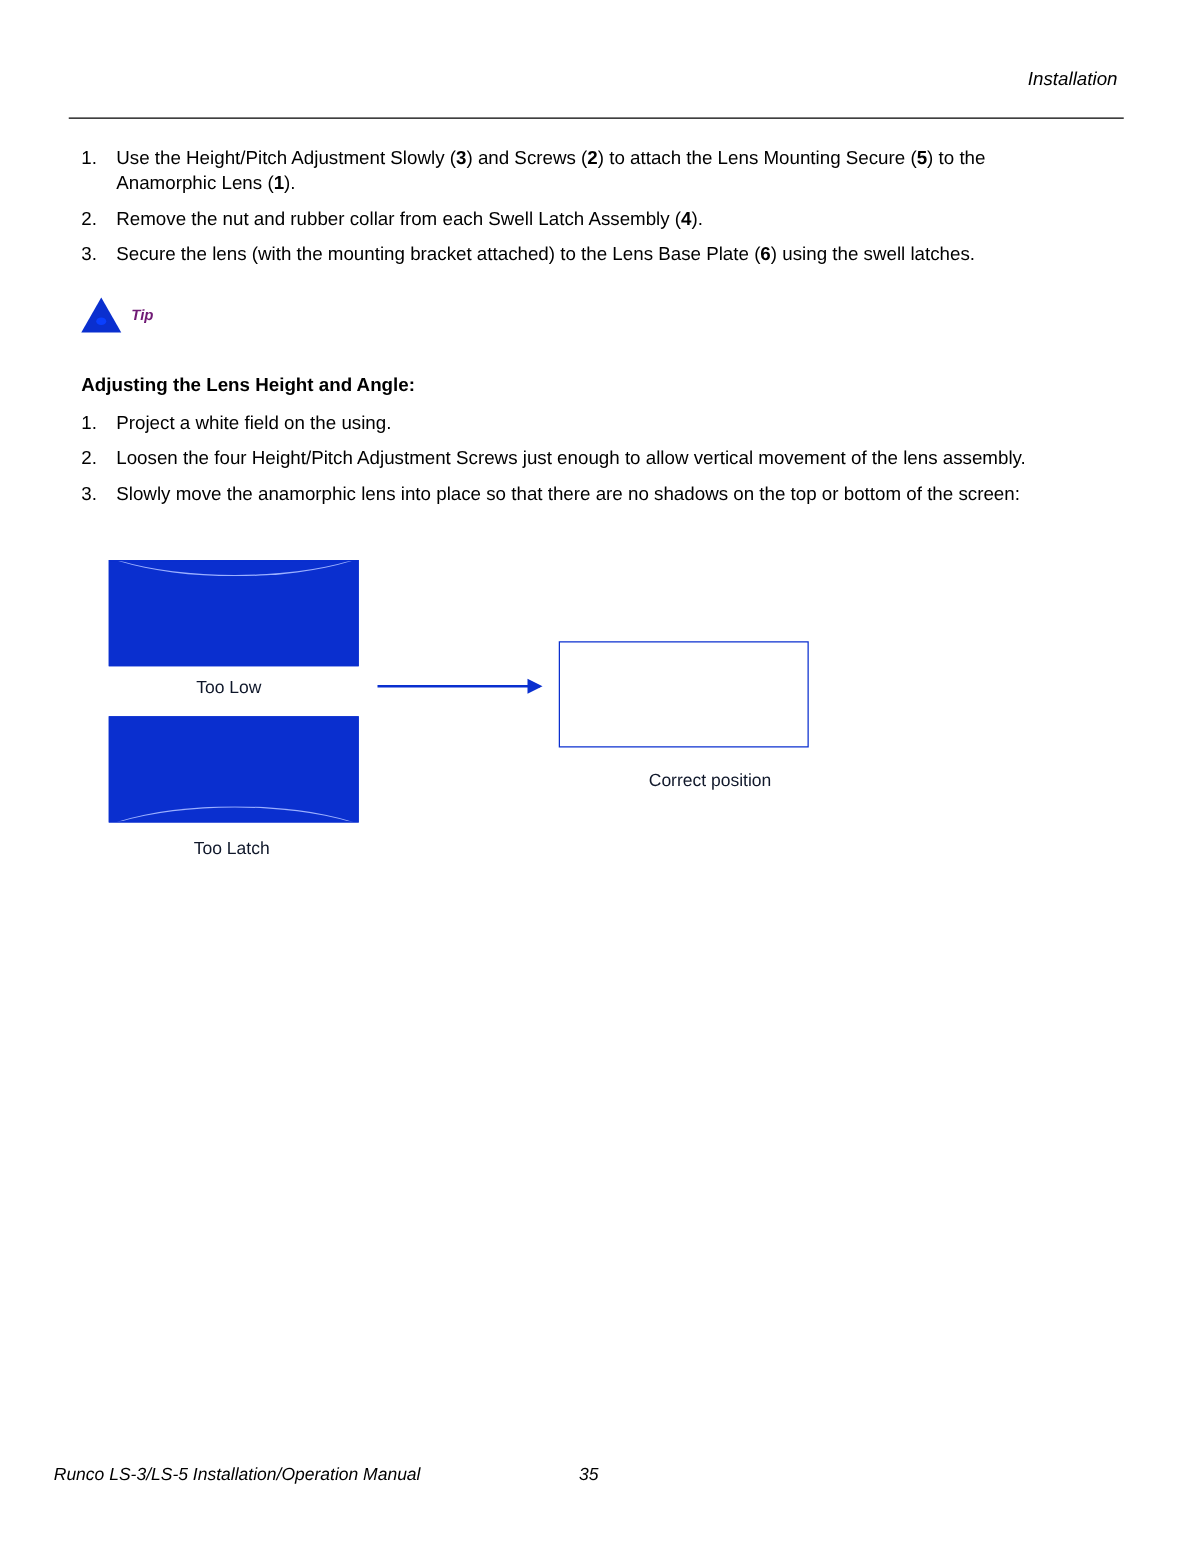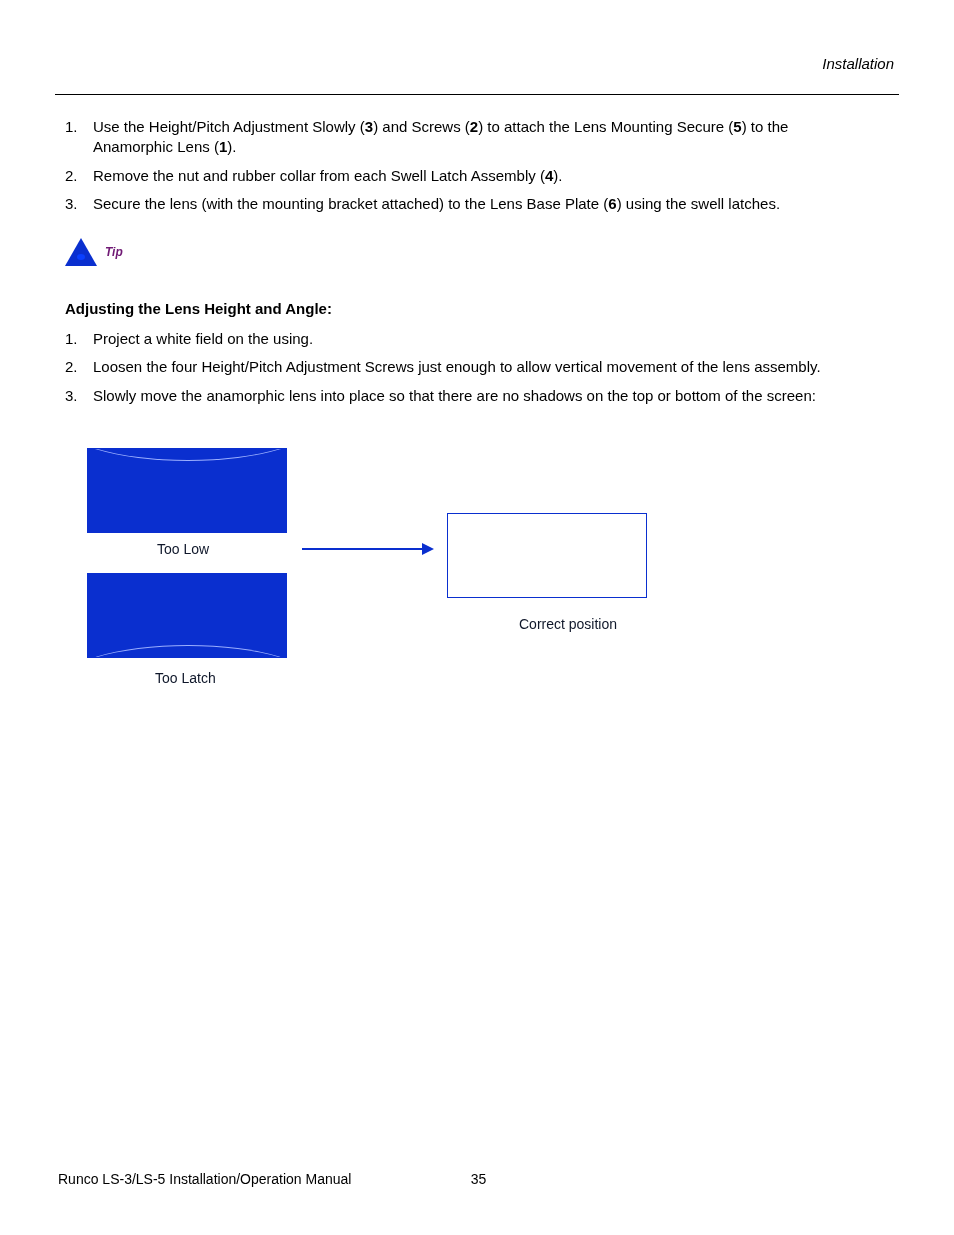--- a/index.html
+++ b/index.html
@@ -144,22 +144,23 @@
     right: -2px;
     top: -5px;
     width: 0; height: 0;
     border-left: 12px solid #0a2fcf;
     border-top: 6px solid transparent;
     border-bottom: 6px solid transparent;
   }
   .footer {
     position: absolute;
     bottom: 48px;
-    left: 58px;
+    left: 43px;
     right: 55px;
+    font-style: italic;
     font-size: 14px;
   }
   .footer .page {
     position: absolute;
     left: 50%;
     transform: translateX(-50%);
     text-align: right;
   }
 </style>
 </head>

